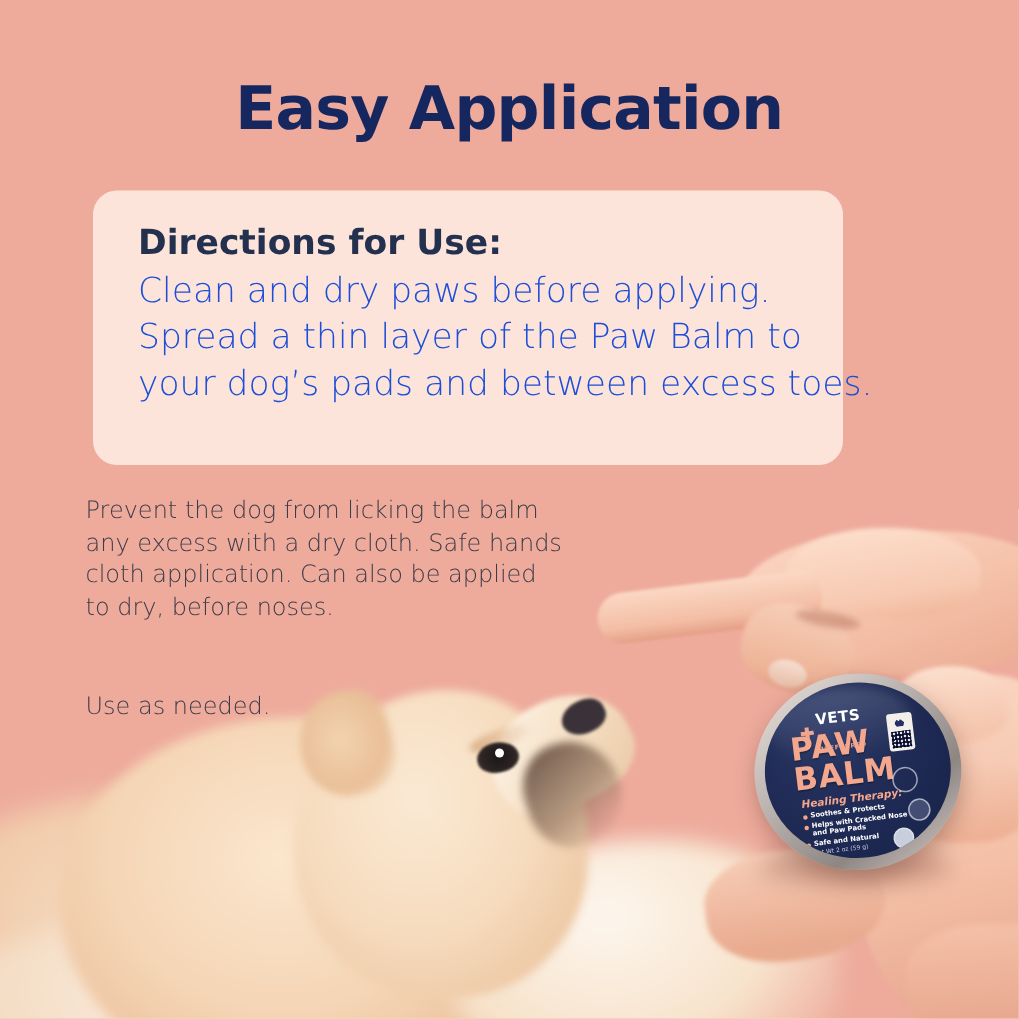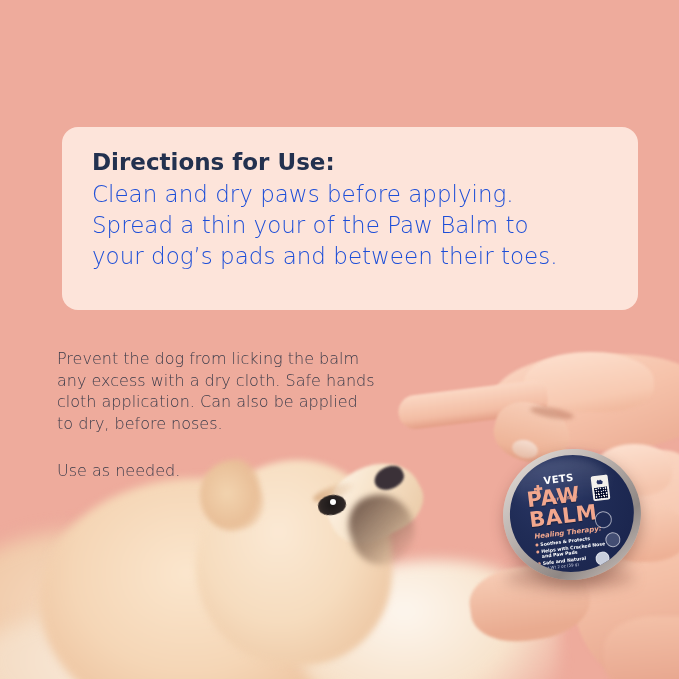--- a/index.html
+++ b/index.html
@@ -25,21 +25,21 @@
     font-weight:bold;
     letter-spacing:-0.5px;
     color:#16265e;
     font-family:"DejaVu Sans", sans-serif;
   }
 
   
   #directions-card {
     position:absolute;
     left:62px; top:127px;
-    width:576px; height:183px;
+    width:500px; height:183px;
     background:#fde4da;
     border-radius:16px;
     padding:22px 26px 0 30px;
   }
   #directions-heading {
     font-size:23px;
     font-weight:bold;
     color:#23314f;
     margin-bottom:4px;
     font-family:"DejaVu Sans", sans-serif;
@@ -51,21 +51,20 @@
     font-family:"DejaVu Sans", sans-serif;
     font-weight:300;
     white-space:nowrap;
   }
 
   
   #body-copy {
     position:absolute;
     left:57px; top:329px;
     width:330px;
-    margin-top:19px;
   }
   .body-line {
     font-size:16px;
     line-height:21.5px;
     color:#3c3c4a;
     font-family:"DejaVu Sans", sans-serif;
     font-weight:300;
     white-space:nowrap;
   }
   #use-as-needed {
@@ -509,26 +508,27 @@
           <div id="tin-badge-code"></div>
         </div>
 
         <div class="tin-seal" id="tin-seal-1"></div>
         <div class="tin-seal" id="tin-seal-2"></div>
         <div class="tin-seal" id="tin-seal-3"></div>
       </div>
     </div>
   </div>
 
+  <div id="title">Easy Application</div>
 
   <div id="directions-card">
     <div id="directions-heading">Directions for Use:</div>
     <div class="directions-line">Clean and dry paws before applying.</div>
-    <div class="directions-line">Spread a thin your of the Paw Balm to</div>
-    <div class="directions-line">your dog’s pads and between their toes.</div>
+    <div class="directions-line">Spread a thin layer of the Paw Balm to</div>
+    <div class="directions-line">your dog’s pads and between excess toes.</div>
   </div>
 
   <div id="body-copy">
     <div class="body-line">Prevent the dog from licking the balm</div>
     <div class="body-line">any excess with a dry cloth. Safe hands</div>
     <div class="body-line">cloth application. Can also be applied</div>
     <div class="body-line">to dry, before noses.</div>
   </div>
 
   <div id="use-as-needed">Use as needed.</div>

